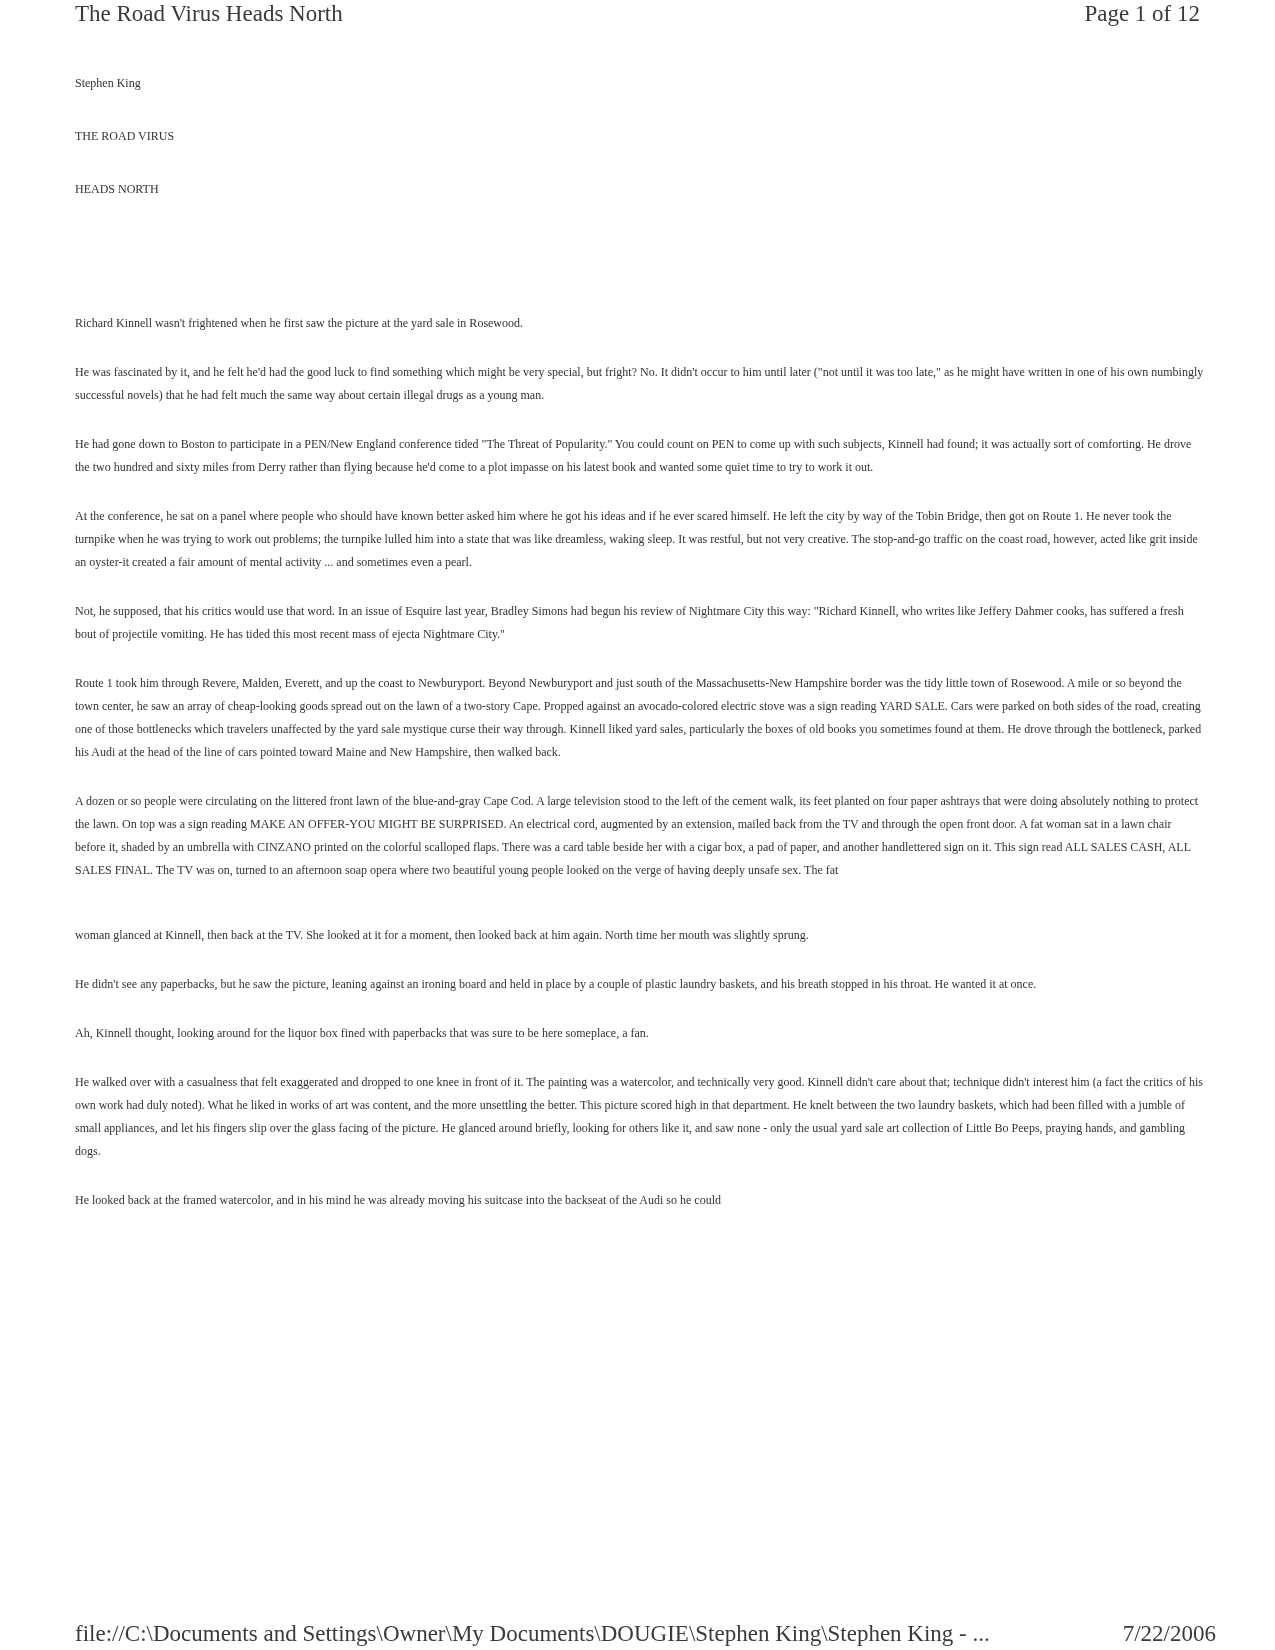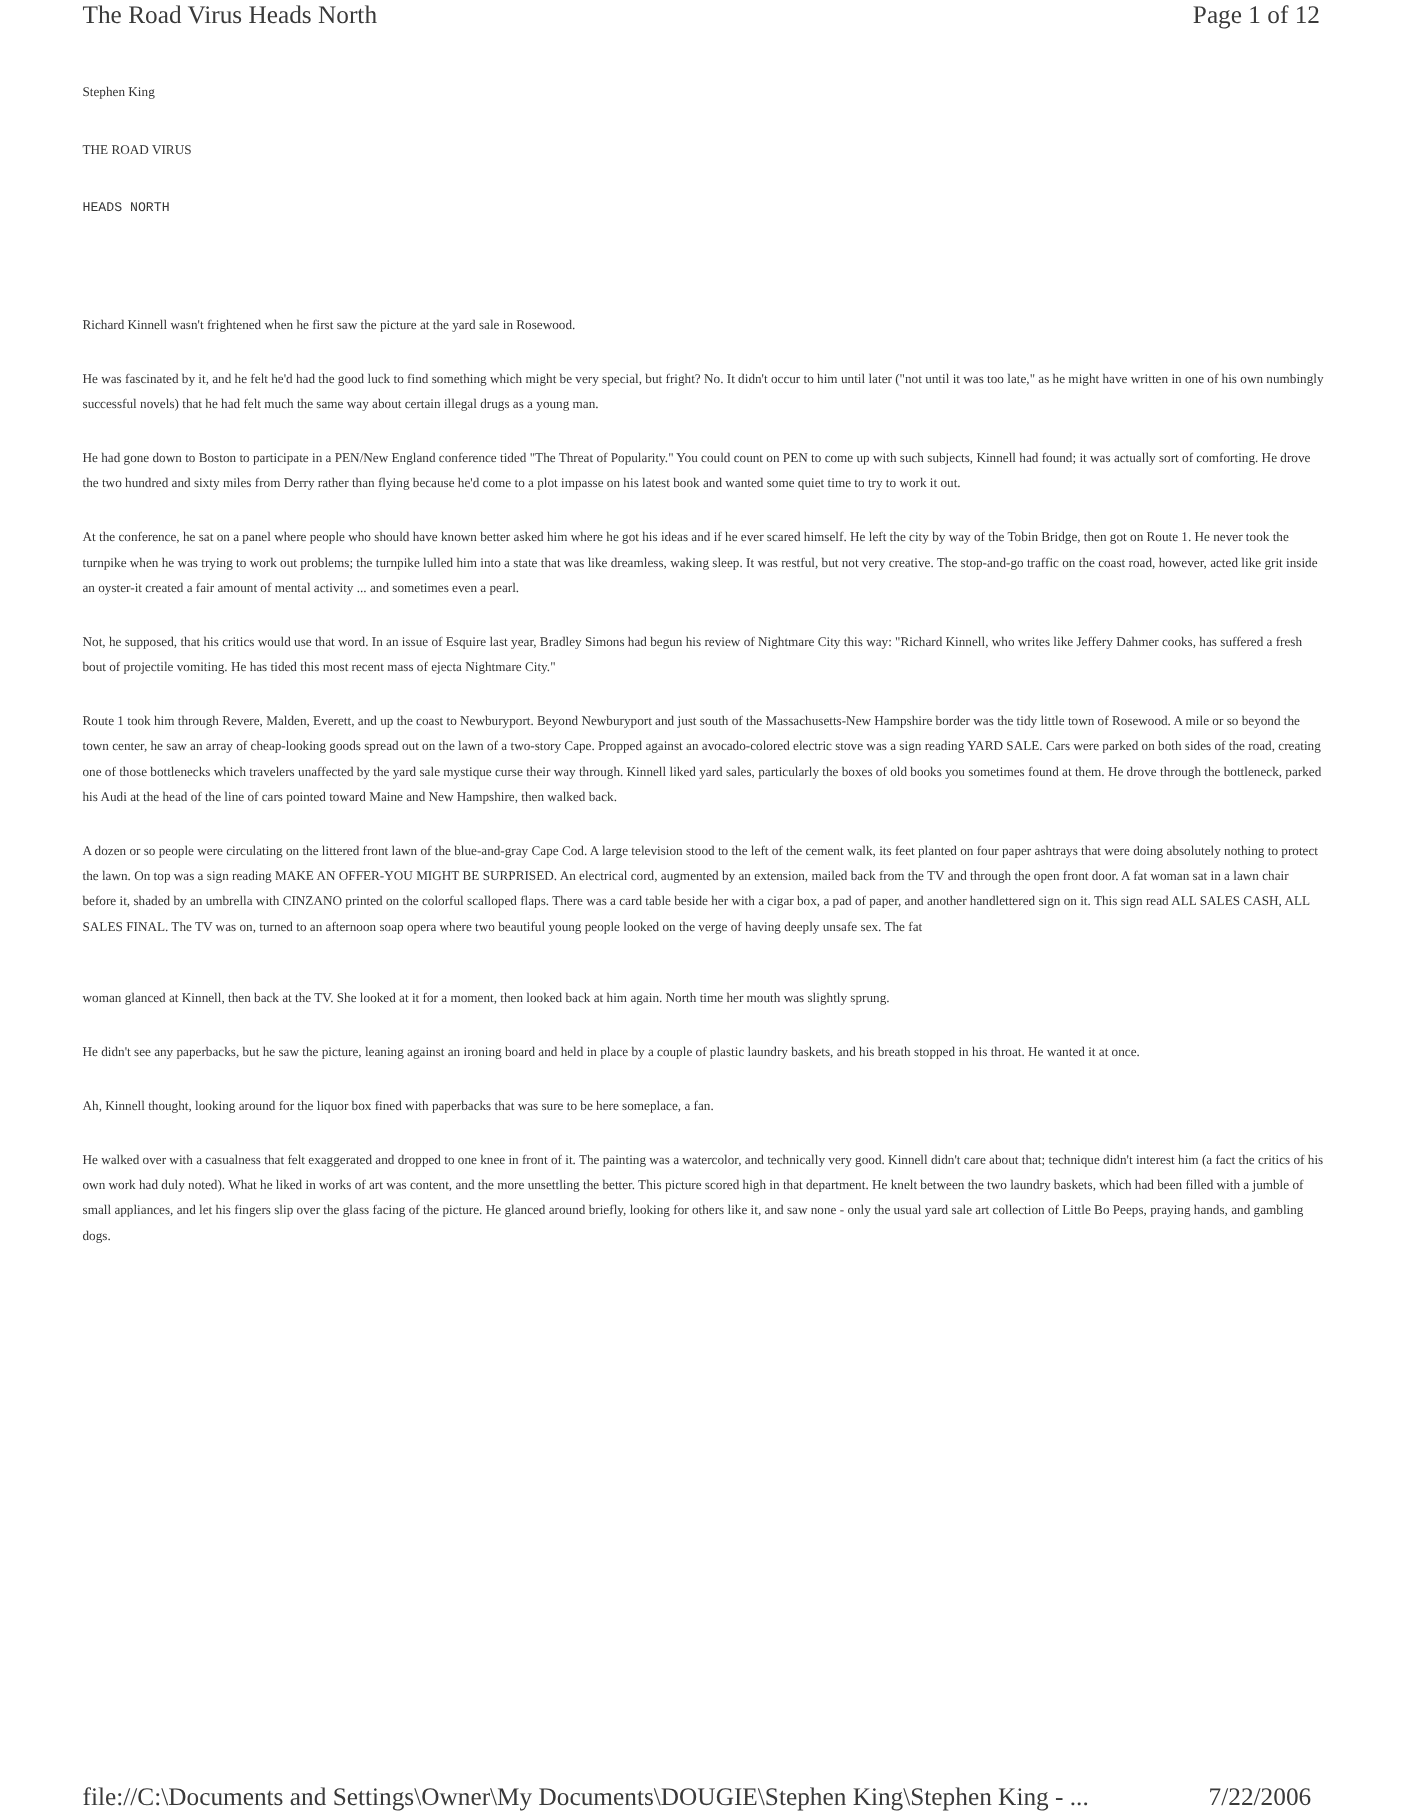--- a/index.html
+++ b/index.html
@@ -35,34 +35,33 @@
       top: 72px;
       width: 1130px;
       font-size: 12px;
       line-height: 23px;
       color: #333333;
     }
     .meta-line {
       margin: 0 0 30px 0;
     }
     .meta-line.last {
-      margin-bottom: 83px;
-      font-family: Liberation Mono, monospace;
+      margin-bottom: 111px;
     }
     .para {
       margin: 0 0 26px 0;
       text-align: left;
     }
     .para.split-before {
       margin-bottom: 42px;
     }
     .page-footer {
       position: absolute;
       left: 75px;
-      right: 83px;
+      right: 59px;
       top: 1620px;
       height: 30px;
       display: flex;
       justify-content: space-between;
       align-items: flex-start;
       font-size: 23px;
       line-height: 28px;
       color: #3a3a3a;
     }
   </style>
@@ -83,18 +82,19 @@
   <p class="para">He was fascinated by it, and he felt he'd had the good luck to find something which might be very special, but fright? No. It didn't occur to him until later ("not until it was too late," as he might have written in one of his own numbingly successful novels) that he had felt much the same way about certain illegal drugs as a young man.</p>
   <p class="para">He had gone down to Boston to participate in a PEN/New England conference tided "The Threat of Popularity." You could count on PEN to come up with such subjects, Kinnell had found; it was actually sort of comforting. He drove the two hundred and sixty miles from Derry rather than flying because he'd come to a plot impasse on his latest book and wanted some quiet time to try to work it out.</p>
   <p class="para">At the conference, he sat on a panel where people who should have known better asked him where he got his ideas and if he ever scared himself. He left the city by way of the Tobin Bridge, then got on Route 1. He never took the turnpike when he was trying to work out problems; the turnpike lulled him into a state that was like dreamless, waking sleep. It was restful, but not very creative. The stop-and-go traffic on the coast road, however, acted like grit inside an oyster-it created a fair amount of mental activity ... and sometimes even a pearl.</p>
   <p class="para">Not, he supposed, that his critics would use that word. In an issue of Esquire last year, Bradley Simons had begun his review of Nightmare City this way: "Richard Kinnell, who writes like Jeffery Dahmer cooks, has suffered a fresh bout of projectile vomiting. He has tided this most recent mass of ejecta Nightmare City."</p>
   <p class="para">Route 1 took him through Revere, Malden, Everett, and up the coast to Newburyport. Beyond Newburyport and just south of the Massachusetts-New Hampshire border was the tidy little town of Rosewood. A mile or so beyond the town center, he saw an array of cheap-looking goods spread out on the lawn of a two-story Cape. Propped against an avocado-colored electric stove was a sign reading YARD SALE. Cars were parked on both sides of the road, creating one of those bottlenecks which travelers unaffected by the yard sale mystique curse their way through. Kinnell liked yard sales, particularly the boxes of old books you sometimes found at them. He drove through the bottleneck, parked his Audi at the head of the line of cars pointed toward Maine and New Hampshire, then walked back.</p>
   <p class="para split-before">A dozen or so people were circulating on the littered front lawn of the blue-and-gray Cape Cod. A large television stood to the left of the cement walk, its feet planted on four paper ashtrays that were doing absolutely nothing to protect the lawn. On top was a sign reading MAKE AN OFFER-YOU MIGHT BE SURPRISED. An electrical cord, augmented by an extension, mailed back from the TV and through the open front door. A fat woman sat in a lawn chair before it, shaded by an umbrella with CINZANO printed on the colorful scalloped flaps. There was a card table beside her with a cigar box, a pad of paper, and another handlettered sign on it. This sign read ALL SALES CASH, ALL SALES FINAL. The TV was on, turned to an afternoon soap opera where two beautiful young people looked on the verge of having deeply unsafe sex. The fat</p>
   <p class="para">woman glanced at Kinnell, then back at the TV. She looked at it for a moment, then looked back at him again. North time her mouth was slightly sprung.</p>
   <p class="para">He didn't see any paperbacks, but he saw the picture, leaning against an ironing board and held in place by a couple of plastic laundry baskets, and his breath stopped in his throat. He wanted it at once.</p>
   <p class="para">Ah, Kinnell thought, looking around for the liquor box fined with paperbacks that was sure to be here someplace, a fan.</p>
   <p class="para">He walked over with a casualness that felt exaggerated and dropped to one knee in front of it. The painting was a watercolor, and technically very good. Kinnell didn't care about that; technique didn't interest him (a fact the critics of his own work had duly noted). What he liked in works of art was content, and the more unsettling the better. This picture scored high in that department. He knelt between the two laundry baskets, which had been filled with a jumble of small appliances, and let his fingers slip over the glass facing of the picture. He glanced around briefly, looking for others like it, and saw none - only the usual yard sale art collection of Little Bo Peeps, praying hands, and gambling dogs.</p>
+  <p class="para">He looked back at the framed watercolor, and in his mind he was already moving his suitcase into the backseat of the Audi so he could</p>
 </div>
 
 <div class="page-footer">
   <span>file://C:\Documents and Settings\Owner\My Documents\DOUGIE\Stephen King\Stephen King - ...</span>
   <span>7/22/2006</span>
 </div>
 
 </body></html>

